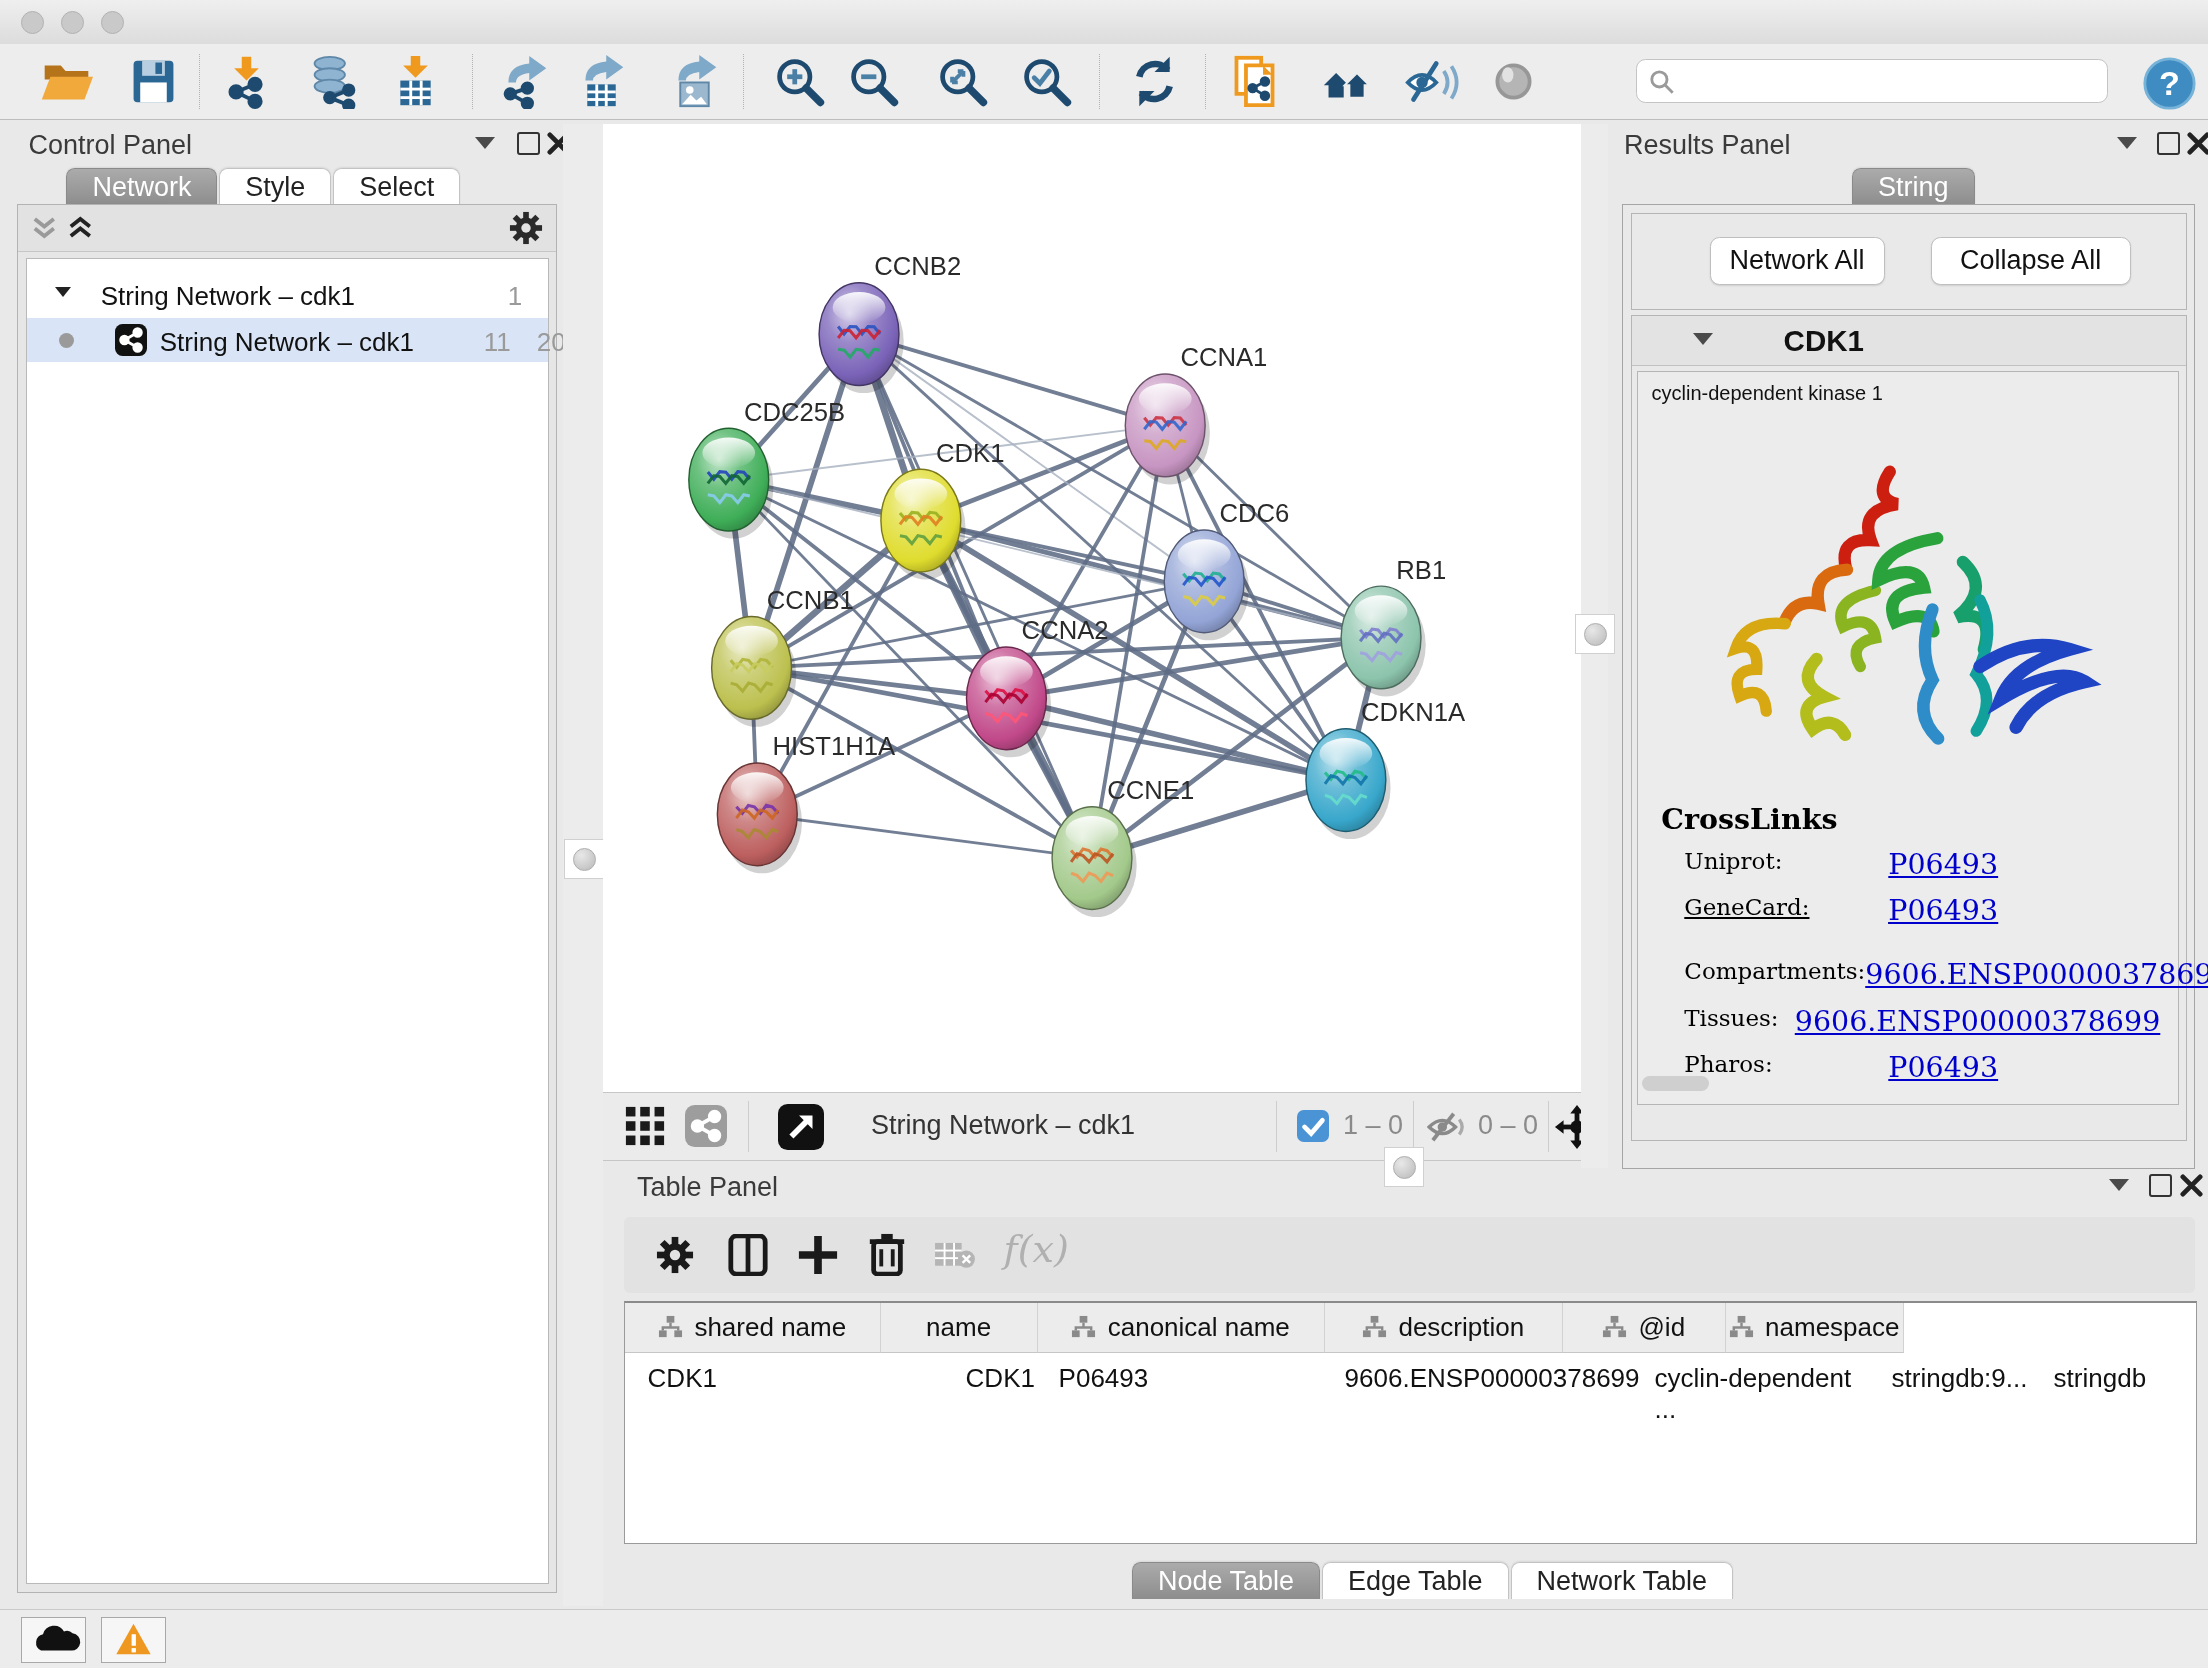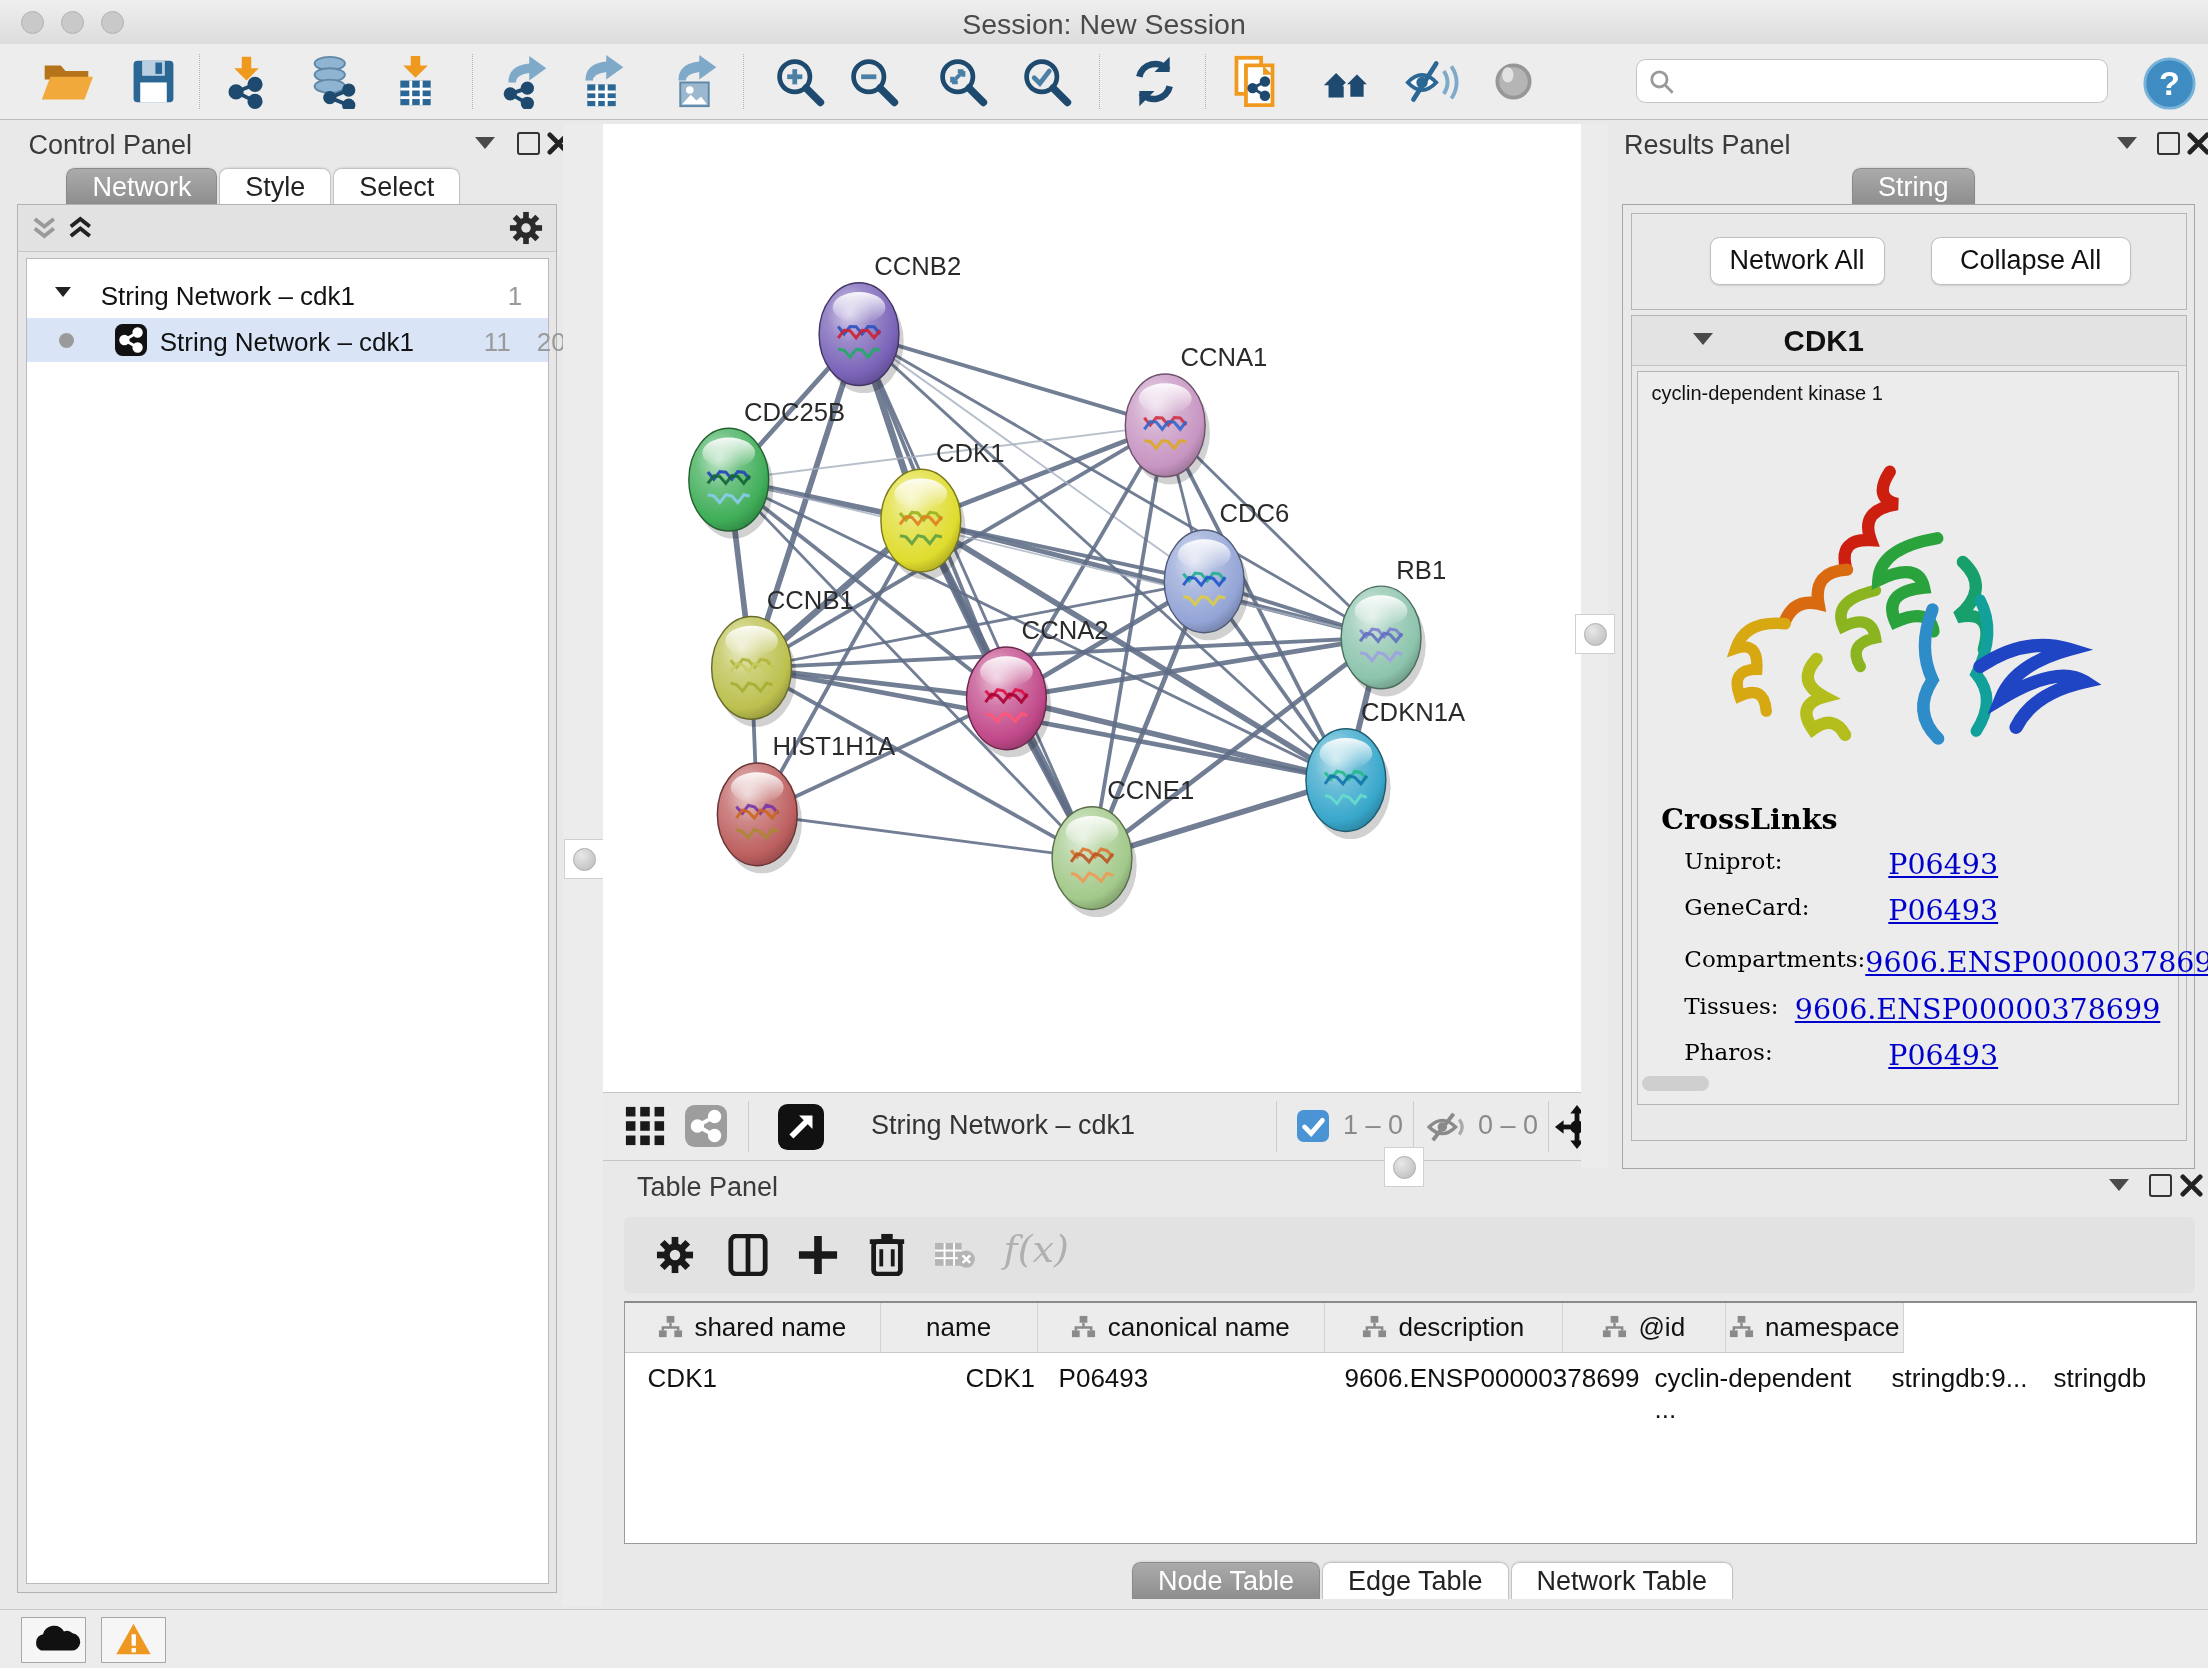--- a/index.html
+++ b/index.html
@@ -69,21 +69,20 @@
   .sbtn{width:63px;height:44px;background:#f6f6f6;border:1.9px solid #a8a8a8;top:6.7px;}
   svg{display:block;}
 </style>
 </head>
 <body>
 
 <div id="titlebar" class="abs">
   <div class="light abs" style="left:21px"></div>
   <div class="light abs" style="left:61px"></div>
   <div class="light abs" style="left:101px"></div>
-  <div id="win-title" class="abs">Session: New Session</div>
 </div>
 
 <div id="toolbar" class="abs">
   <svg class="ic abs" style="left:39px" viewBox="0 0 58 58">
     <path fill="#b5741a" d="M6 12h17l5 6h24v9H6z"></path>
       <path fill="#f2a93b" d="M3 48l9-24h45l-9 24z"></path>
   </svg>
   <svg class="ic abs" style="left:126px" viewBox="0 0 58 58">
     <rect x="8" y="7" width="42" height="44" rx="4" fill="#2b6795"></rect>
     <rect x="17" y="7" width="24" height="16" fill="#b7cfe0"></rect>
@@ -613,21 +612,21 @@
             <path d="M250 170q-16 40 0 74-22 34 6 62" stroke="#2e8cc8" stroke-width="13"></path>
             <path d="M300 230q48-32 94-18-58 16-72 52 60-36 88-18-54 12-72 48" stroke="#1f44c4" stroke-width="14"></path>
           </g>
         </svg>
         <div class="xl-title abs" style="left:23px;top:430px">CrossLinks</div>
         <div id="crosslinks" class="abs" style="left:46px;top:476px;width:476px">
             <div style="display: flex; margin-bottom: 13.3px;">
               <span class="xl-label" style="width: 204px;">Uniprot:</span>
               <span class="xl-link">P06493</span>
             </div>
-            <div style="display: flex; margin-bottom: 19px;">
+            <div style="display: flex; margin-bottom: 31px; text-decoration: underline;">
               <span class="xl-label" style="width: 204px;">GeneCard:</span>
               <span class="xl-link">P06493</span>
             </div>
             <div style="display: flex; margin-bottom: 13.3px;">
               <span class="xl-label" style="width: 204px;">Compartments:</span>
               <span class="xl-link">9606.ENSP00000378699</span>
             </div>
             <div style="display: flex; margin-bottom: 13.3px;">
               <span class="xl-label" style="width: 204px;">Tissues:</span>
               <span class="xl-link">9606.ENSP00000378699</span>

